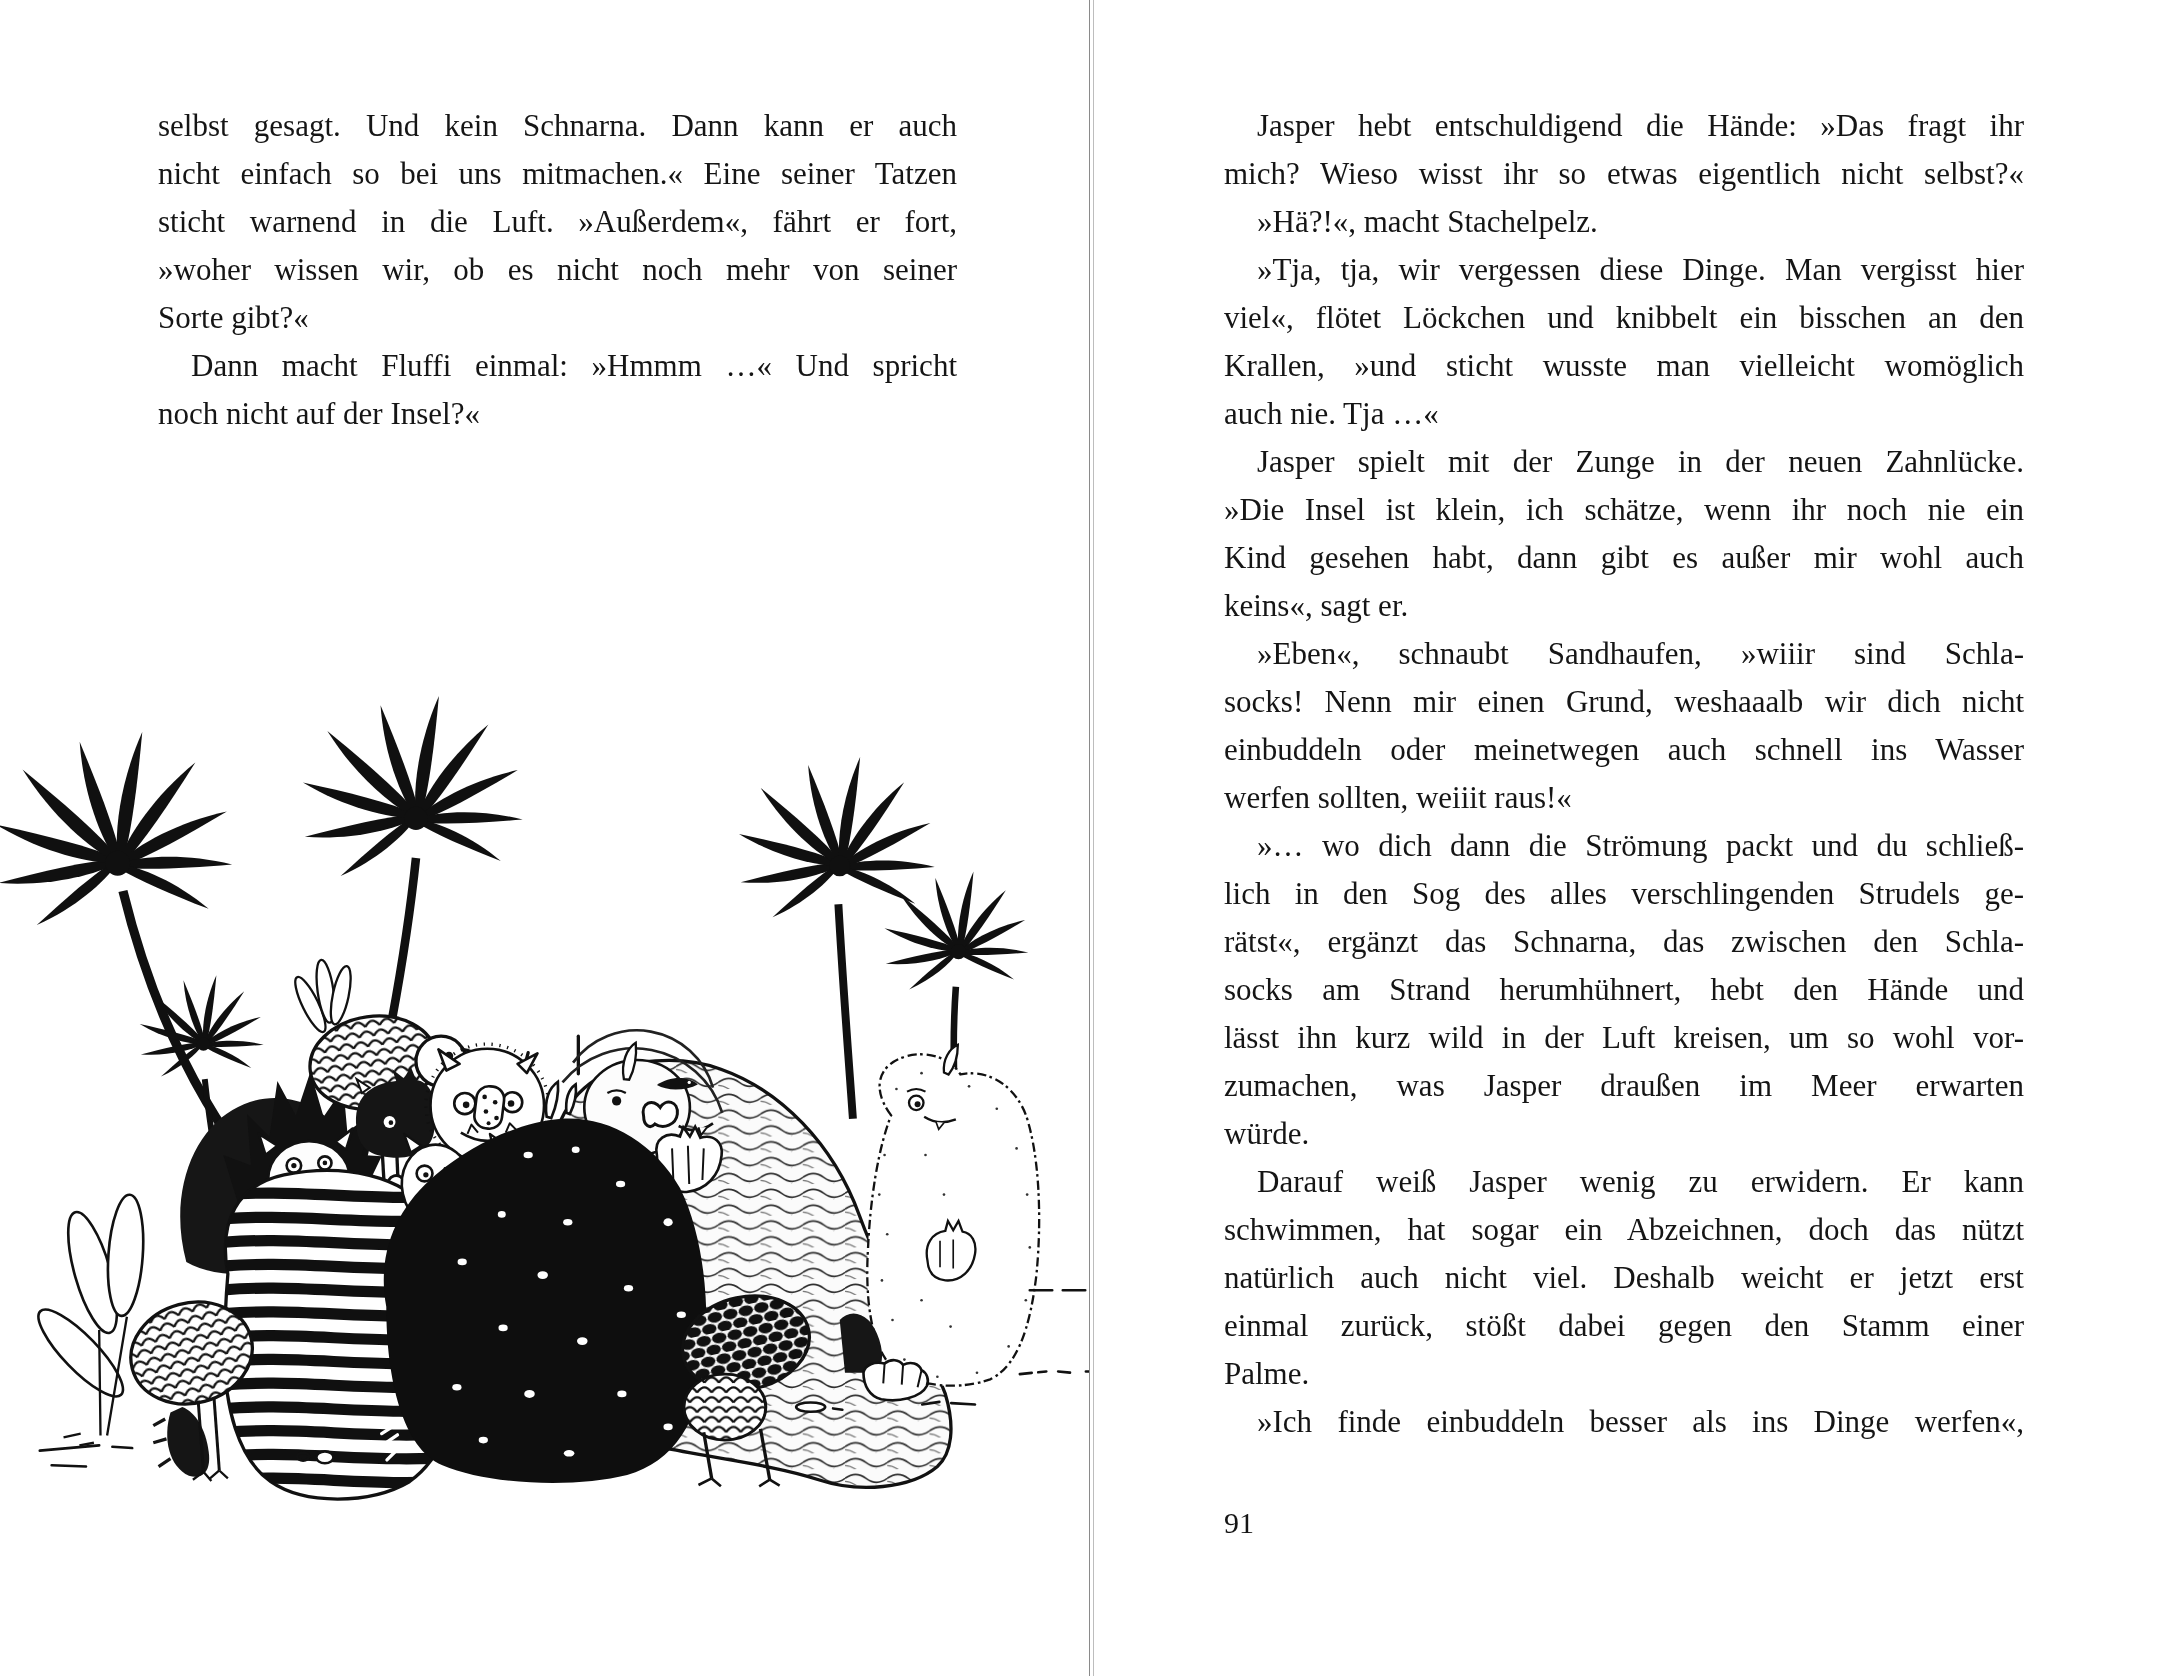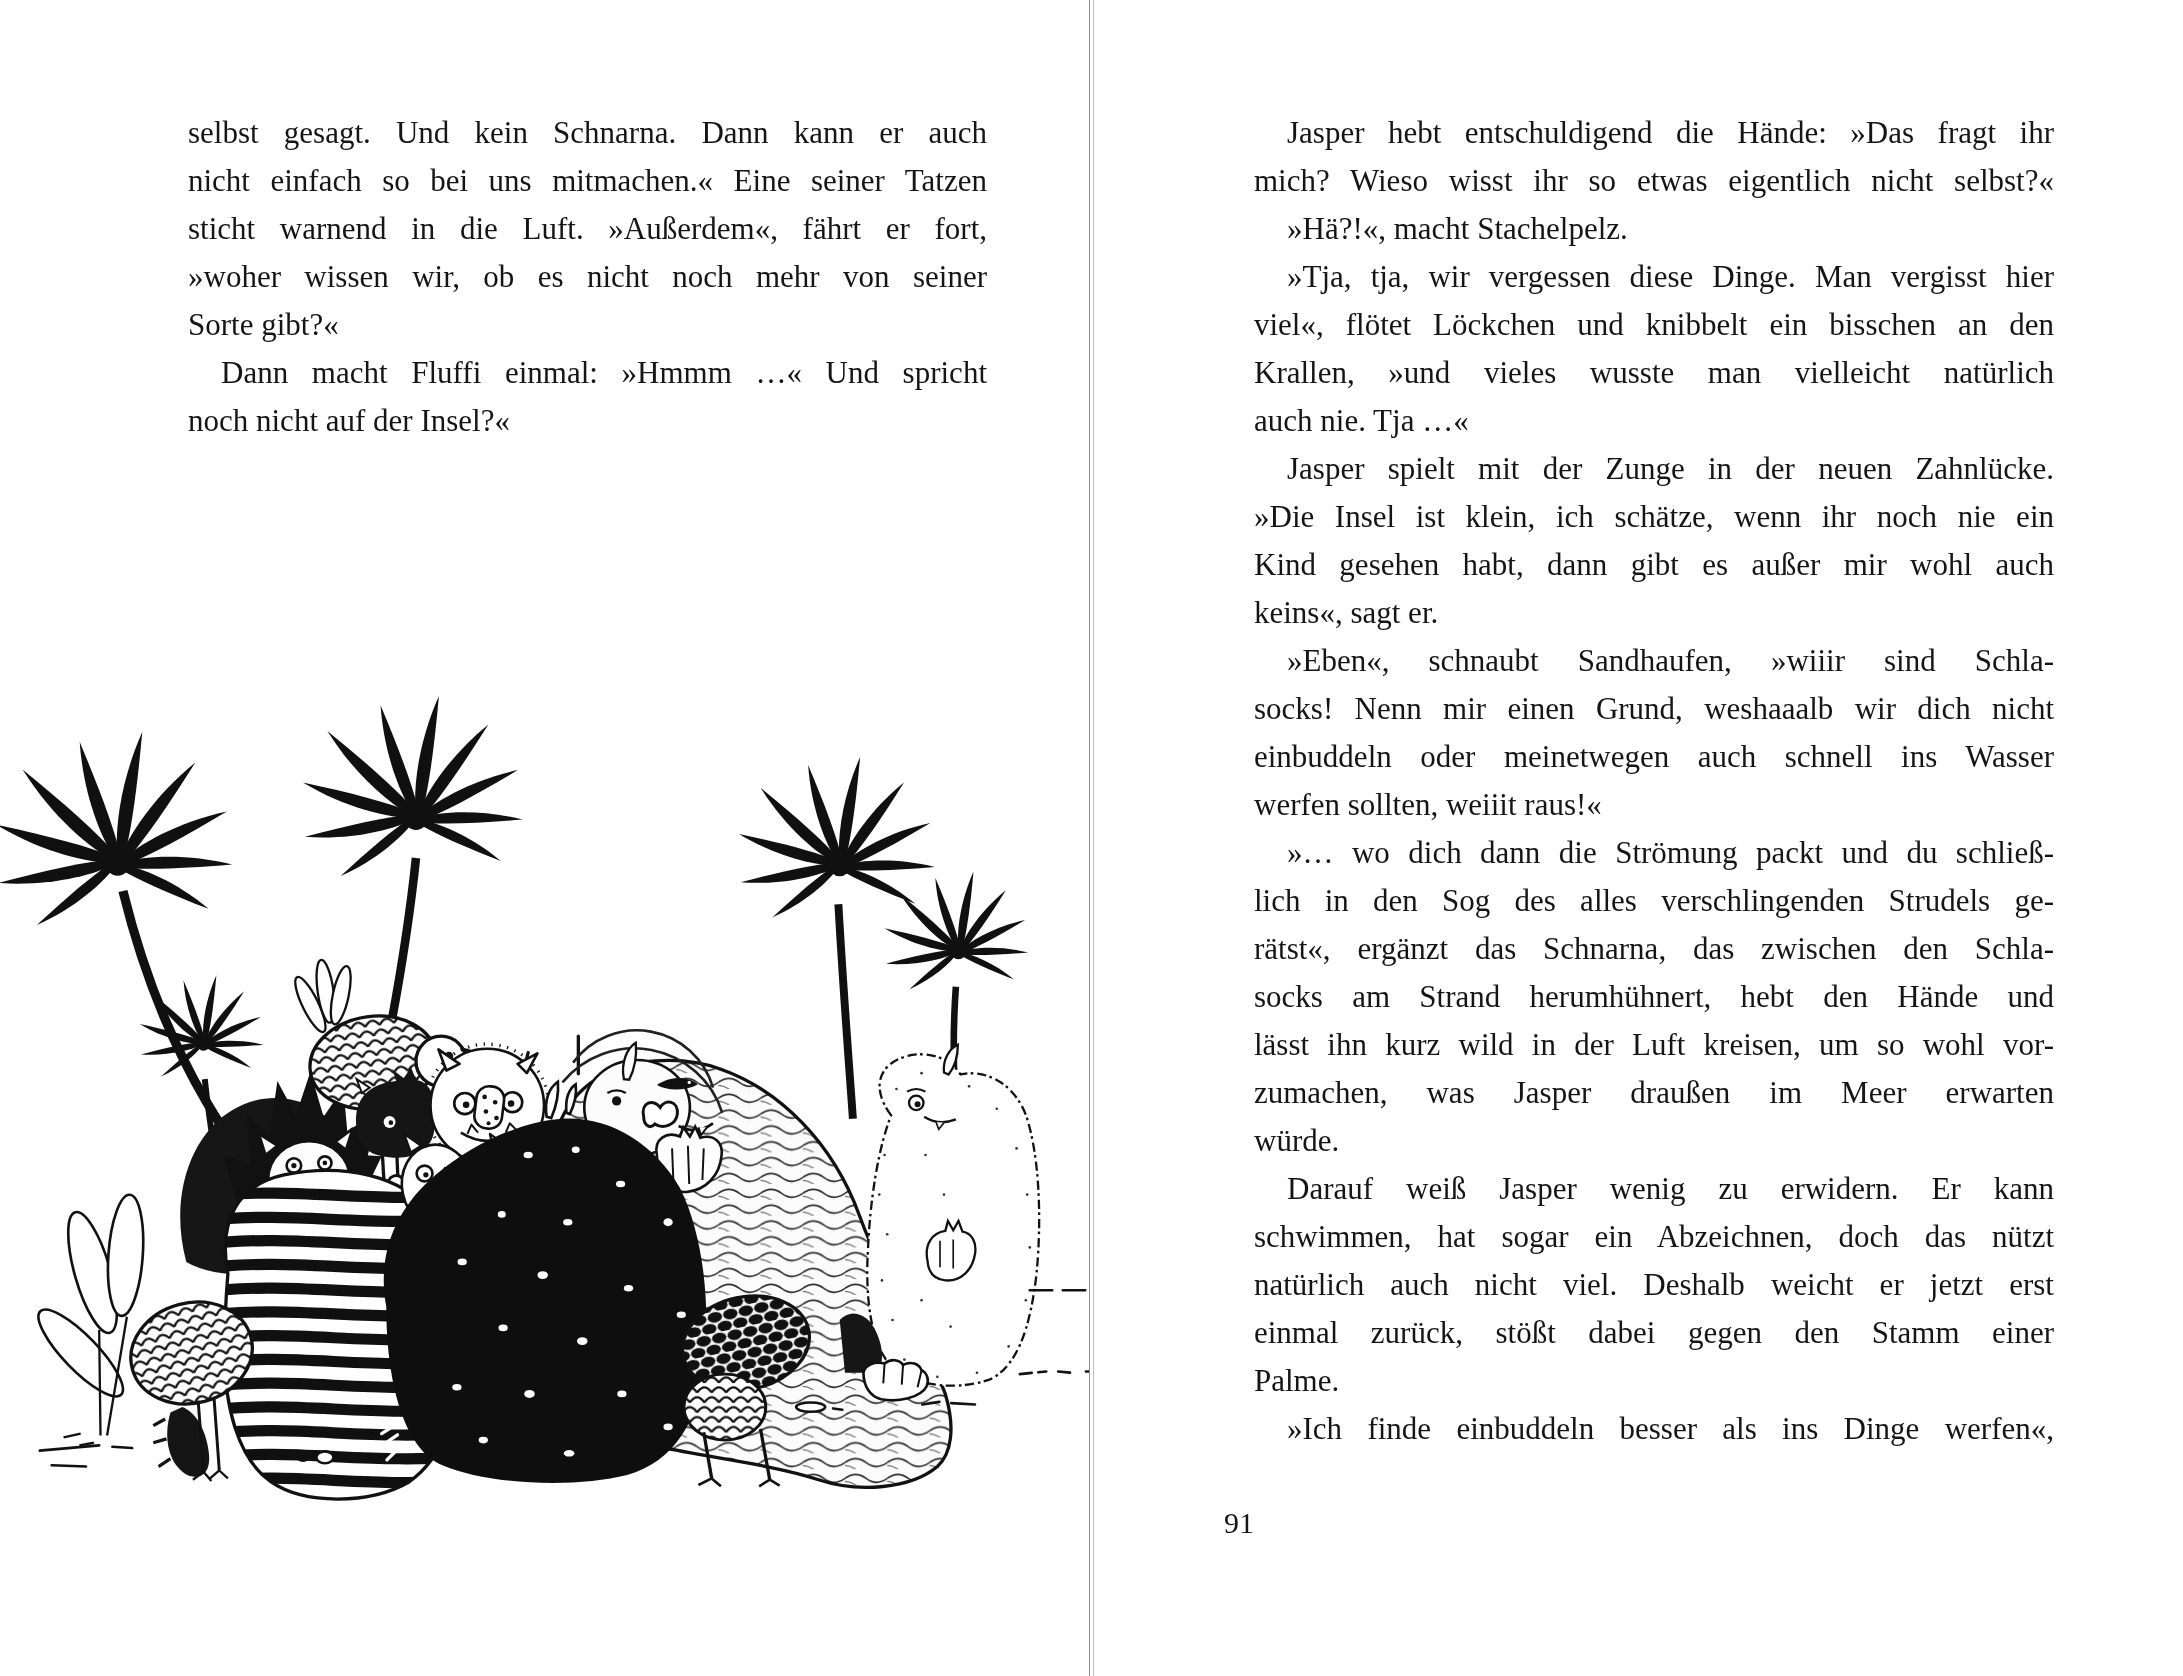--- a/index.html
+++ b/index.html
@@ -1,20 +1,20 @@
 <!DOCTYPE html>
 <html style="font-size:10.6px"><head>
 <meta charset="utf-8">
 <style>
   html,body{margin:0;padding:0;background:#ffffff;}
   .spread{position:relative;width:2183px;height:1676px;background:#ffffff;overflow:hidden;
           font-family:"Liberation Serif", serif;color:#151515;}
   .gutter{position:absolute;left:1089px;top:0;width:3.3px;height:1676px;background:#ffffff;
           border-left:1.3px solid #8a8a8a;border-right:1.3px solid #bdbdbd;}
-  .textblock{position:absolute;top:109px;margin-left:30px;}
+  .textblock{position:absolute;top:102px;}
   .tb-left{left:158px;width:799px;}
   .tb-right{left:1224px;width:800px;}
   .ln{height:48px;line-height:48px;font-size:31px;text-align:justify;text-align-last:justify;
       white-space:nowrap;}
   .last{text-align-last:left;}
   .ind{text-indent:33px;}
   .pagenum{position:absolute;left:1224px;top:1503px;width:800px;
            font-size:30px;line-height:40px;}
   .illo{position:absolute;left:0px;top:693px;width:1092px;height:858px;}
 </style>
@@ -328,21 +328,21 @@
 
   <div class="gutter"></div>
 
   <div>
     <div class="textblock tb-right">
       <div class="ln ind">Jasper hebt entschuldigend die Hände: »Das fragt ihr</div>
       <div class="ln">mich? Wieso wisst ihr so etwas eigentlich nicht selbst?«</div>
       <div class="ln last ind">»Hä?!«, macht Stachelpelz.</div>
       <div class="ln ind">»Tja, tja, wir vergessen diese Dinge. Man vergisst hier</div>
       <div class="ln">viel«, flötet Löckchen und knibbelt ein bisschen an den</div>
-      <div class="ln">Krallen, »und vieles wusste man vielleicht natürlich</div>
+      <div class="ln">Krallen, »und sticht wusste man vielleicht womöglich</div>
       <div class="ln last">auch nie. Tja …«</div>
       <div class="ln ind">Jasper spielt mit der Zunge in der neuen Zahnlücke.</div>
       <div class="ln">»Die Insel ist klein, ich schätze, wenn ihr noch nie ein</div>
       <div class="ln">Kind gesehen habt, dann gibt es außer mir wohl auch</div>
       <div class="ln last">keins«, sagt er.</div>
       <div class="ln ind">»Eben«, schnaubt Sandhaufen, »wiiir sind Schla-</div>
       <div class="ln">socks! Nenn mir einen Grund, weshaaalb wir dich nicht</div>
       <div class="ln">einbuddeln oder meinetwegen auch schnell ins Wasser</div>
       <div class="ln last">werfen sollten, weiiit raus!«</div>
       <div class="ln ind">»… wo dich dann die Strömung packt und du schließ-</div>

